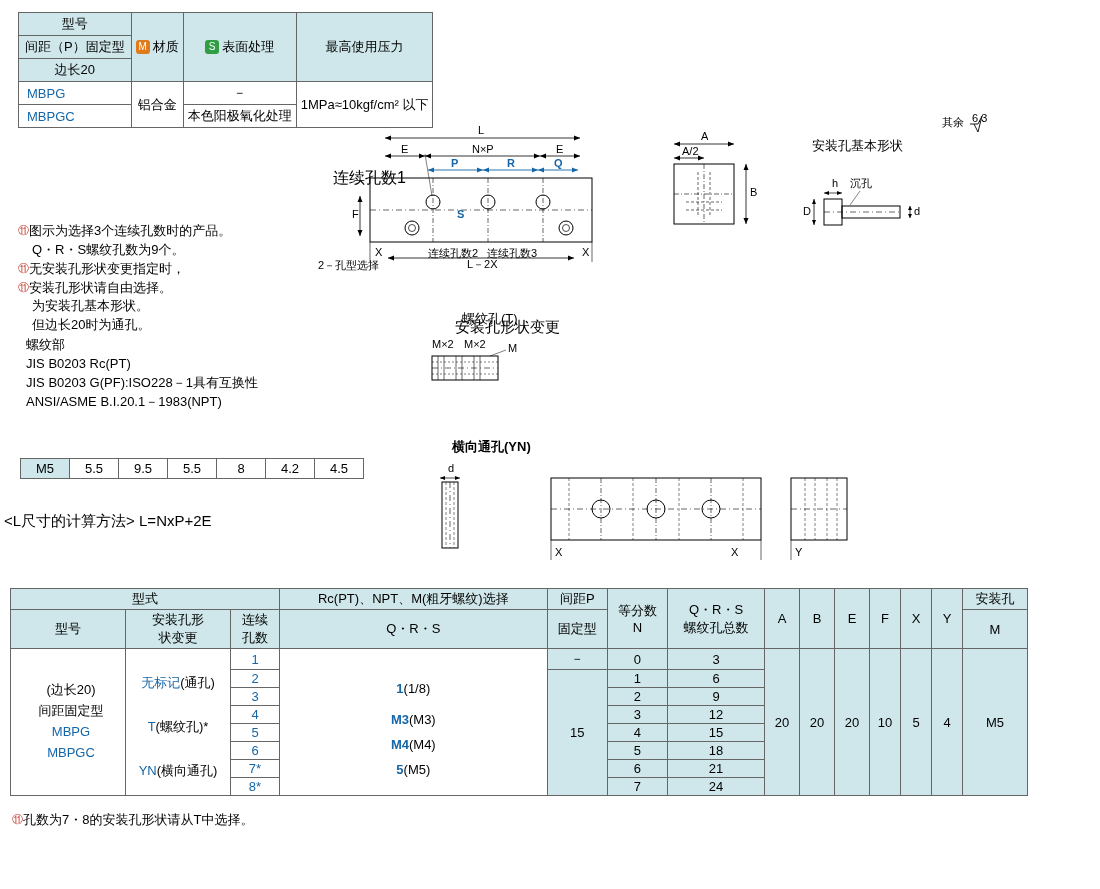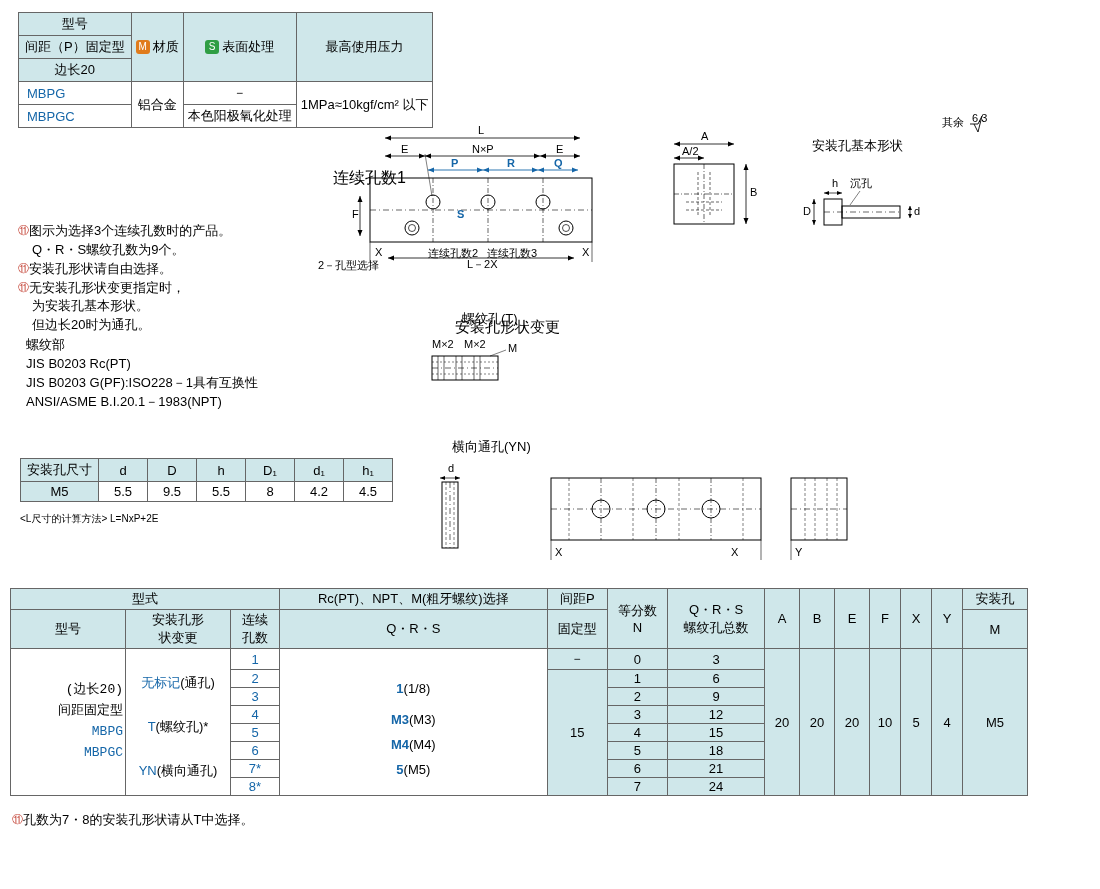--- a/index.html
+++ b/index.html
@@ -76,22 +76,22 @@
   <tr>
     <td class="modelcell">MBPGC</td>
     <td>本色阳极氧化处理</td>
   </tr>
 </tbody>
   </table>
 
 <div class="abs note" style="left:18px;top:222px;width:300px;">
   <div><span class="mk">⑪</span><span>图示为选择3个连续孔数时的产品。</span></div>
   <div style="padding-left:14px;"><span>Q・R・S螺纹孔数为9个。</span></div>
+  <div><span class="mk">⑪</span><span>无安装孔形状变更指定时，</span></div>
   <div><span class="mk">⑪</span><span>安装孔形状请自由选择。</span></div>
-  <div><span class="mk">⑪</span><span>无安装孔形状变更指定时，</span></div>
   <div style="padding-left:14px;"><span>为安装孔基本形状。</span></div>
   <div style="padding-left:14px;"><span>但边长20时为通孔。</span></div>
 </div>
 
 <div class="abs note" style="left:26px;top:336px;width:320px;">
   <div>螺纹部</div>
   <div>JIS B0203  Rc(PT)</div>
   <div>JIS B0203 G(PF):ISO228－1具有互换性</div>
   <div>ANSI/ASME B.I.20.1－1983(NPT)</div>
 </div>
@@ -238,21 +238,21 @@
     <line x1="44" y1="20" x2="44" y2="44"></line>
         <line x1="50" y1="20" x2="50" y2="44"></line>
   </g>
   <g stroke="#000" stroke-width="0.5" stroke-dasharray="2,2">
     <line x1="2" y1="26" x2="68" y2="26"></line>
     <line x1="2" y1="38" x2="68" y2="38"></line>
   </g>
 </svg>
 </div>
 
-<div class="abs" style="left:452px;top:438px;font-size:13px;">横向通孔(YN)</div>
+<div class="abs" style="left:452px;top:438px;font-size:13px;font-weight:bold;">横向通孔(YN)</div>
 <div class="abs" style="left:420px;top:460px;">
 <svg width="80" height="100" viewBox="0 0 80 100">
   <text class="lbl" x="28" y="12">d</text>
   <line x1="20" y1="18" x2="40" y2="18" stroke="#000" stroke-width="0.7"></line>
   <path d="M20 18 l5 -2 v4 z M40 18 l-5 -2 v4 z" fill="#000"></path>
   <rect x="22" y="22" width="16" height="66" fill="none" stroke="#000" stroke-width="1"></rect>
   <line x1="30" y1="22" x2="30" y2="88" stroke="#000" stroke-width="0.6" stroke-dasharray="6,3,1,3"></line>
   <g stroke="#000" stroke-width="0.5" stroke-dasharray="3,2">
     <line x1="26" y1="22" x2="26" y2="88"></line>
     <line x1="34" y1="22" x2="34" y2="88"></line>
@@ -295,41 +295,32 @@
     <line x1="42" y1="12" x2="42" y2="74"></line>
     <line x1="52" y1="12" x2="52" y2="74"></line>
   </g>
   <text class="lbl" x="10" y="90">Y</text>
   <line x1="6" y1="74" x2="6" y2="94" stroke="#000" stroke-width="0.6"></line>
 </svg>
 </div>
 
 <table class="t2">
   <tbody>
-      <tr>
-    <td class="hd">安装孔尺寸</td>
-    <td class="hd">d</td>
-    <td class="hd">D</td>
-    <td class="hd">h</td>
-    <td class="hd">D₁</td>
-    <td class="hd">d₁</td>
-    <td class="hd">h₁</td>
-  </tr>
   <tr>
     <td class="hd">M5</td>
     <td>5.5</td>
     <td>9.5</td>
     <td>5.5</td>
     <td>8</td>
     <td>4.2</td>
     <td>4.5</td>
   </tr>
 </tbody>
   </table>
-<div class="abs" style="left:20px;top:512px;font-size:10px;">&lt;L尺寸的计算方法&gt;  L=NxP+2E</div>
+<div class="abs" style="left:4px;top:512px;font-size:15px;">&lt;L尺寸的计算方法&gt;  L=NxP+2E</div>
 
 <table class="t3">
   <tbody>
       <tr>
     <td class="hd" colspan="3">型式</td>
     <td class="hd">Rc(PT)、NPT、M(粗牙螺纹)选择</td>
     <td class="hd">间距P</td>
     <td class="hd" rowspan="2" style="white-space:pre-line;">等分数
 N</td>
     <td class="hd" rowspan="2" style="width:92px;">Q・R・S<br>螺纹孔总数</td>
@@ -344,21 +335,21 @@
   <tr>
     <td class="hd" style="width:110px;">型号</td>
     <td class="hd" style="width:100px;">安装孔形<br>状变更</td>
     <td class="hd" style="width:44px;">连续<br>孔数</td>
     <td class="hd">Q・R・S</td>
     <td class="hd">固定型</td>
     <td class="hd" style="width:60px;">M</td>
   </tr>
 
   <tr>
-    <td rowspan="8" style="text-align:right;padding-left:8px;line-height:1.6;font-family:Liberation Mono, monospace;">
+    <td rowspan="8" style="text-align:center;padding-left:8px;line-height:1.6;">
       <div>(边长20)</div>
       <div>间距固定型</div>
       <div class="blue">MBPG</div>
       <div class="blue">MBPGC</div>
     </td>
     <td rowspan="8">
       <div style="margin:10px 0 26px 0;"><span class="blue">无标记</span><span>(通孔)</span></div>
       <div style="margin:0 0 26px 0;"><span class="blue">T</span><span>(螺纹孔)*</span></div>
       <div><span class="blue">YN</span><span>(横向通孔)</span></div>
     </td>

